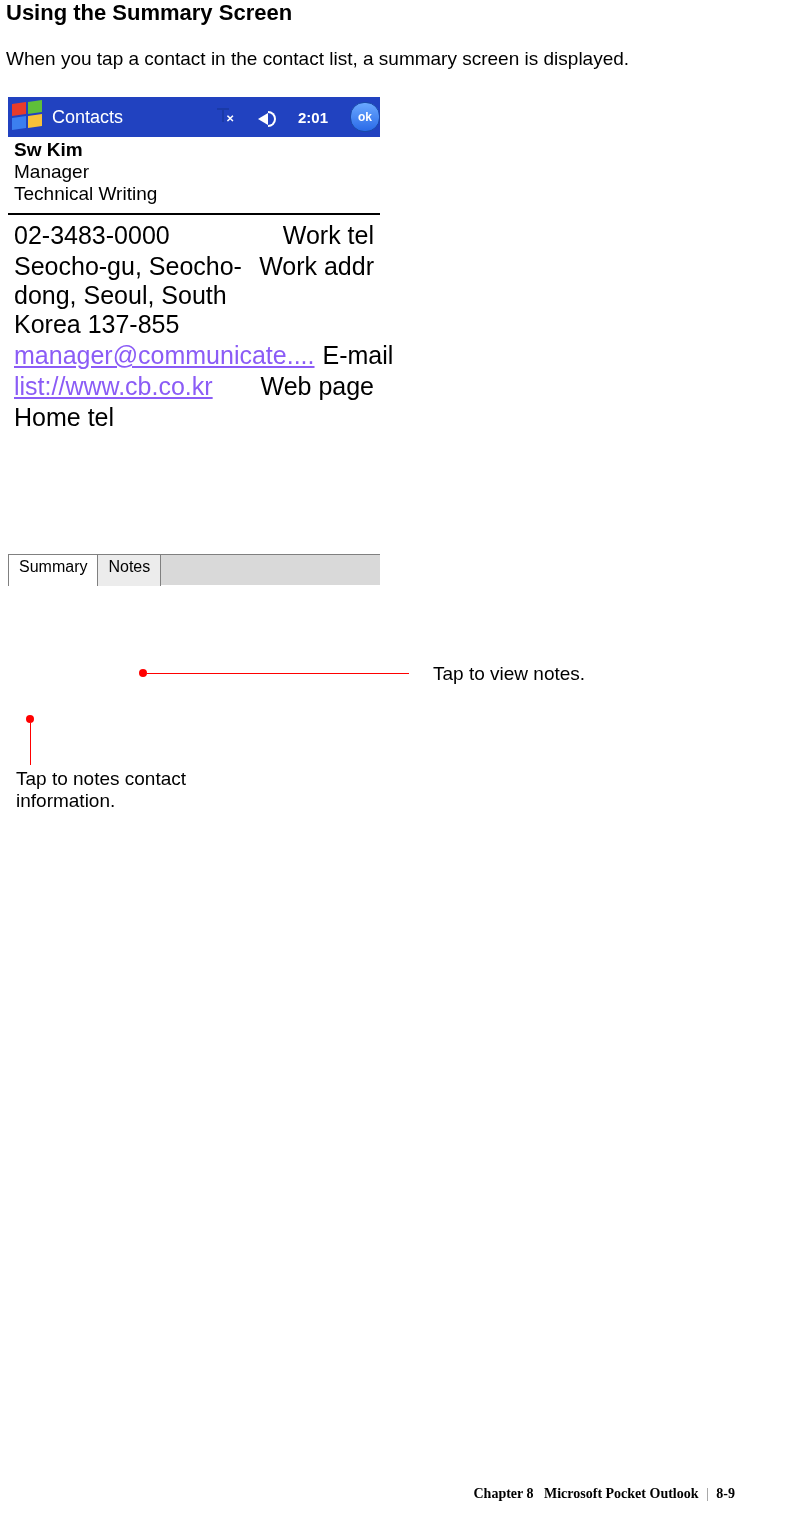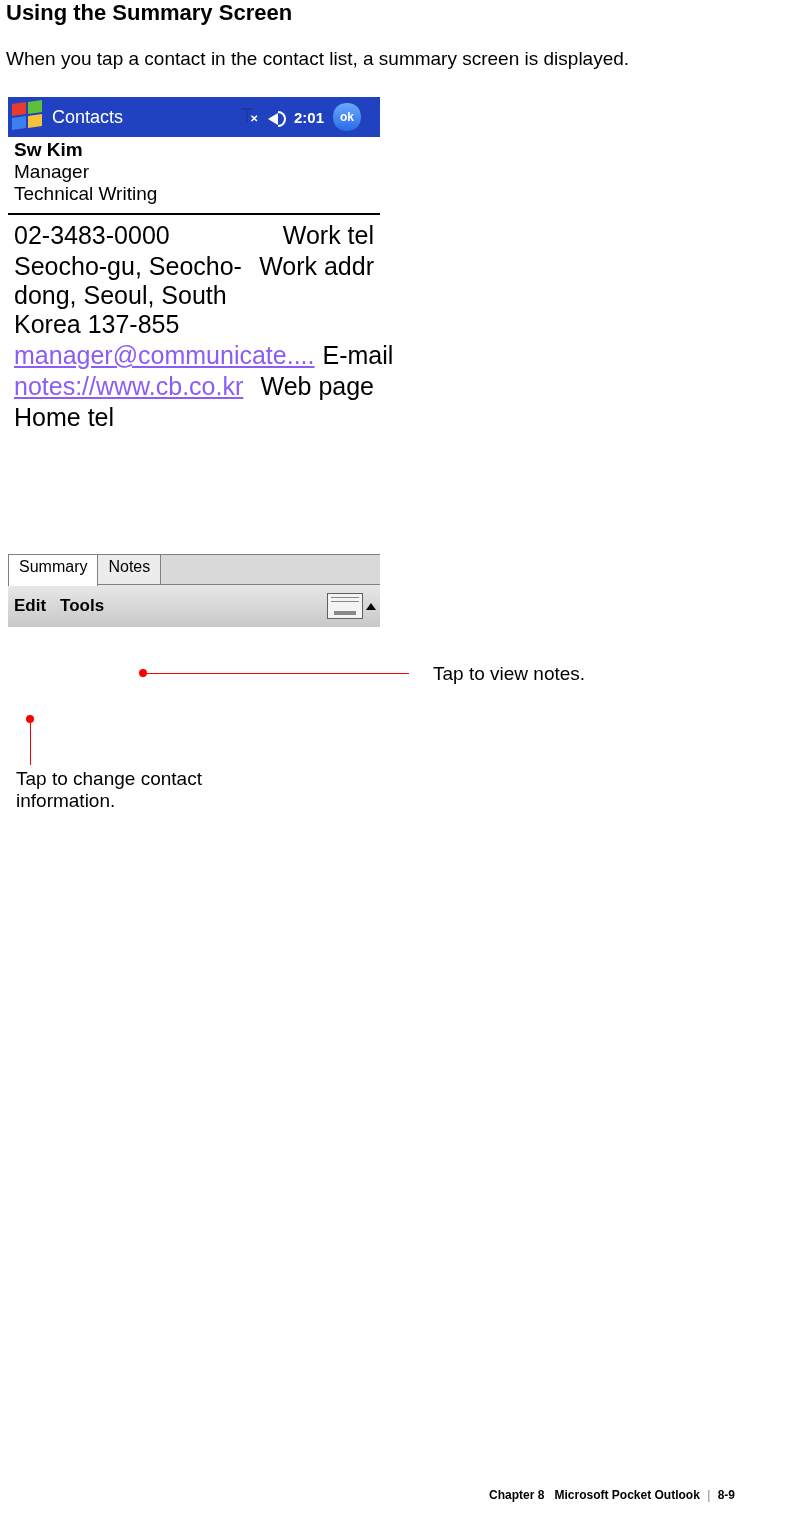--- a/index.html
+++ b/index.html
@@ -64,22 +64,22 @@
   .start-flag .q4 { left:16px; top:14px; background:#f7c23a; transform:skewY(-8deg);}
   .title-text {
     font-weight: normal;
     font-size: 18px;
     margin-left: 6px;
   }
   .title-right {
     margin-left: auto;
     display: flex;
     align-items: center;
-    gap: 8px;
-    padding-right: 18px;
+    gap: 22px;
+    padding-right: 0;
     font-size: 15px;
     font-weight: bold;
   }
   .sig-icon {
     display:inline-block;
     width:16px; height:18px;
     position:relative;
   }
   .sig-icon::before{
     content:"";
@@ -251,23 +251,23 @@
     position:absolute;
     font-size:19px;
     color:#000;
     font-family: Arial, Helvetica, sans-serif;
   }
   
   .footer {
     position:absolute;
     bottom:12px;
     right:10px;
-    font-size:12px;
+    font-size:14px;
     font-weight:bold;
-    font-family: Liberation Sans, sans-serif;
+    font-family: Liberation Serif, serif;
   }
   .footer .sep { font-weight:normal; padding:0 4px; color:#888;}
 </style>
 </head>
 <body>
 
 <div class="page">
 
   <div class="heading">Using the Summary Screen</div>
   <div class="intro">When you tap a contact in the contact list, a summary screen is displayed.</div>
@@ -306,50 +306,42 @@
       </div>
       <div class="row">
         <span class="val">Seocho-gu, Seocho-dong, Seoul, South Korea 137-855</span>
         <span class="lbl">Work addr</span>
       </div>
       <div class="row">
         <span class="val link">manager@communicate....</span>
         <span class="lbl">E-mail</span>
       </div>
       <div class="row">
-        <span class="val link">notes://www.cb.co.kr</span>
+        <span class="val link">list://www.cb.co.kr</span>
         <span class="lbl">Web page</span>
       </div>
       <div class="row">
         <span class="lbl">Home tel</span>
       </div>
     </div>
 
     <div class="tabbar">
       <div class="tab active">Summary</div>
       <div class="tab">Notes</div>
     </div>
 
-    <div class="menubar">
-      <span class="menu-item">Edit</span>
-      <span class="menu-item">Tools</span>
-      <span class="sip">
-        <span class="sip-kbd"></span>
-        <span class="sip-arrow"></span>
-      </span>
-    </div>
   </div>
 
   <div class="dot" style="left:139px; top:669px;"></div>
   <div class="leader" style="left:147px; top:673px; width:262px;"></div>
   <div class="callout" style="left:433px; top:663px;">Tap to view notes.</div>
 
   <div class="dot" style="left:26px; top:715px;"></div>
   <div class="leader-v" style="left:30px; top:723px; height:42px;"></div>
-  <div class="callout" style="left:16px; top:768px; width:220px;">Tap to change contact information.</div>
+  <div class="callout" style="left:16px; top:768px; width:220px;">Tap to notes contact information.</div>
 
   <div class="footer">
     <span>Chapter 8</span>&nbsp;&nbsp;
     <span>Microsoft Pocket Outlook</span>
     <span class="sep">|</span>
     <span>8-9</span>
   </div>
 
 </div>
 

